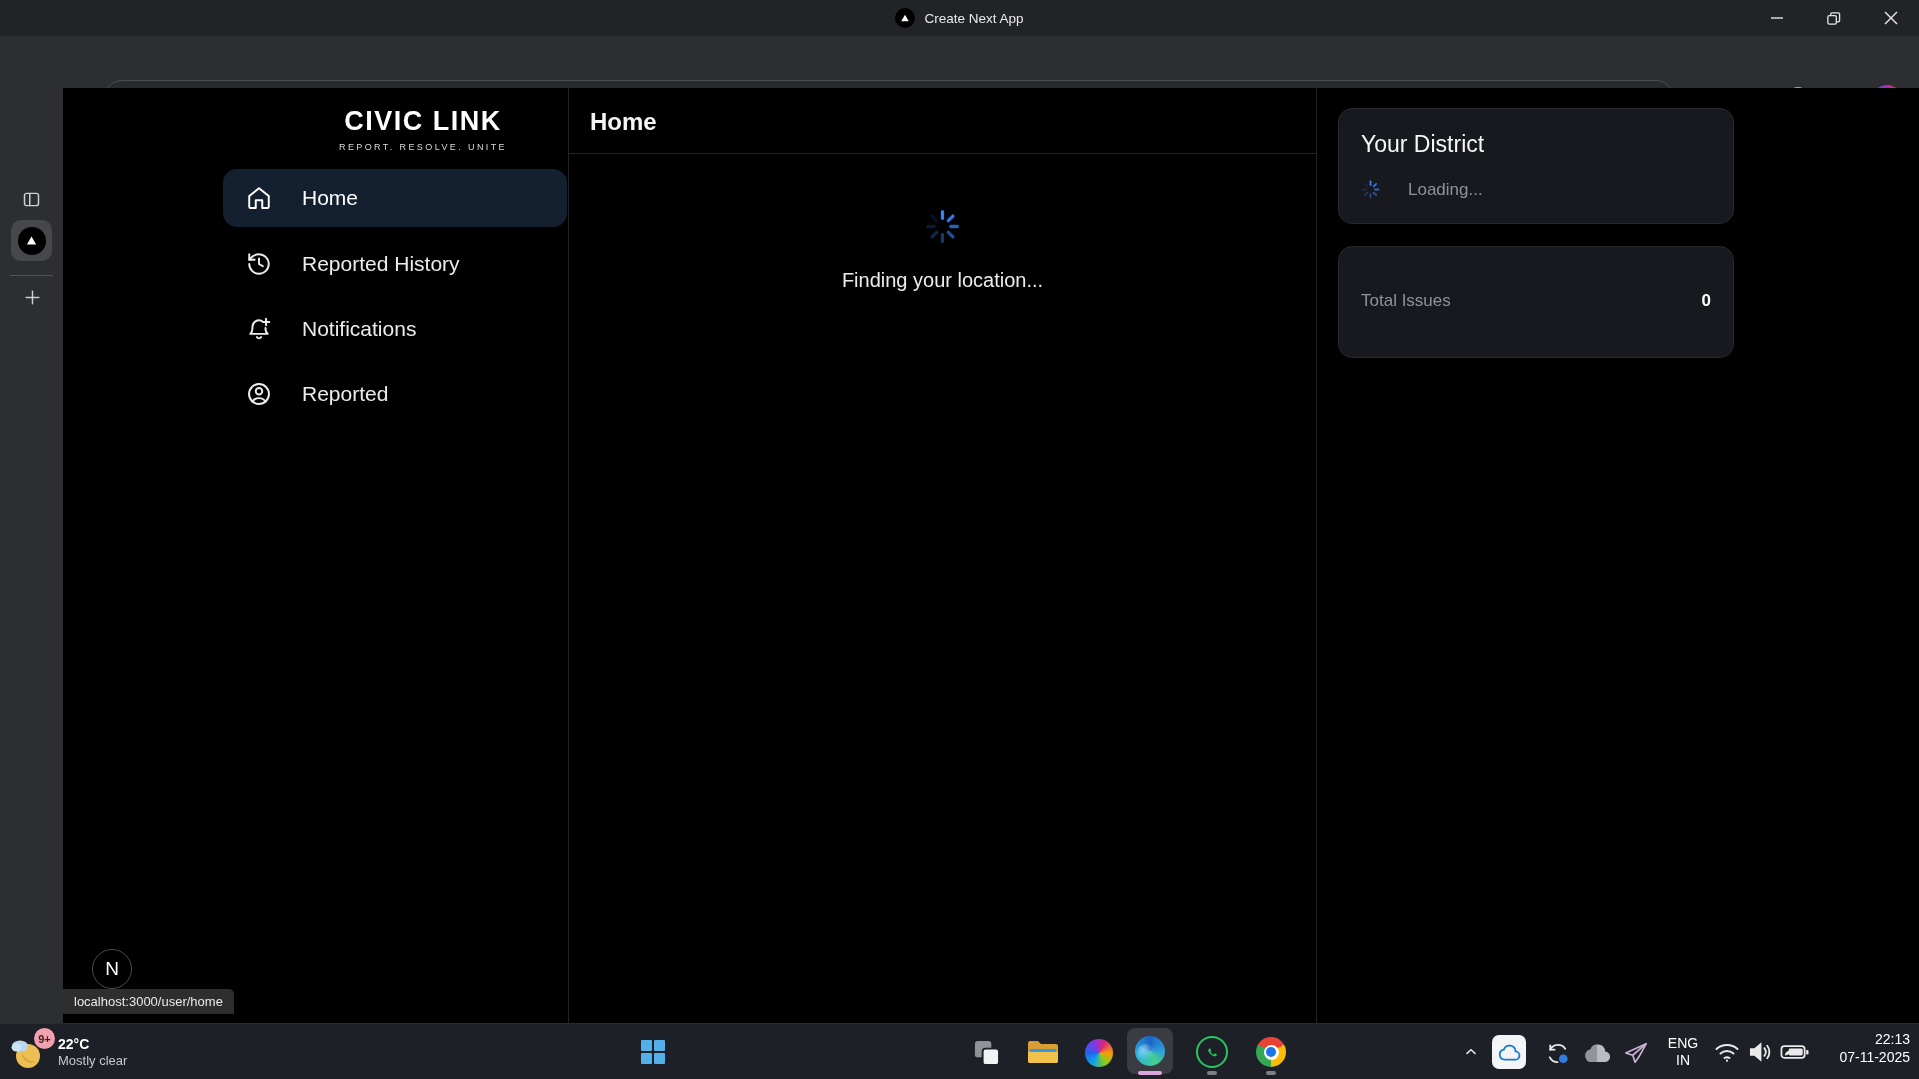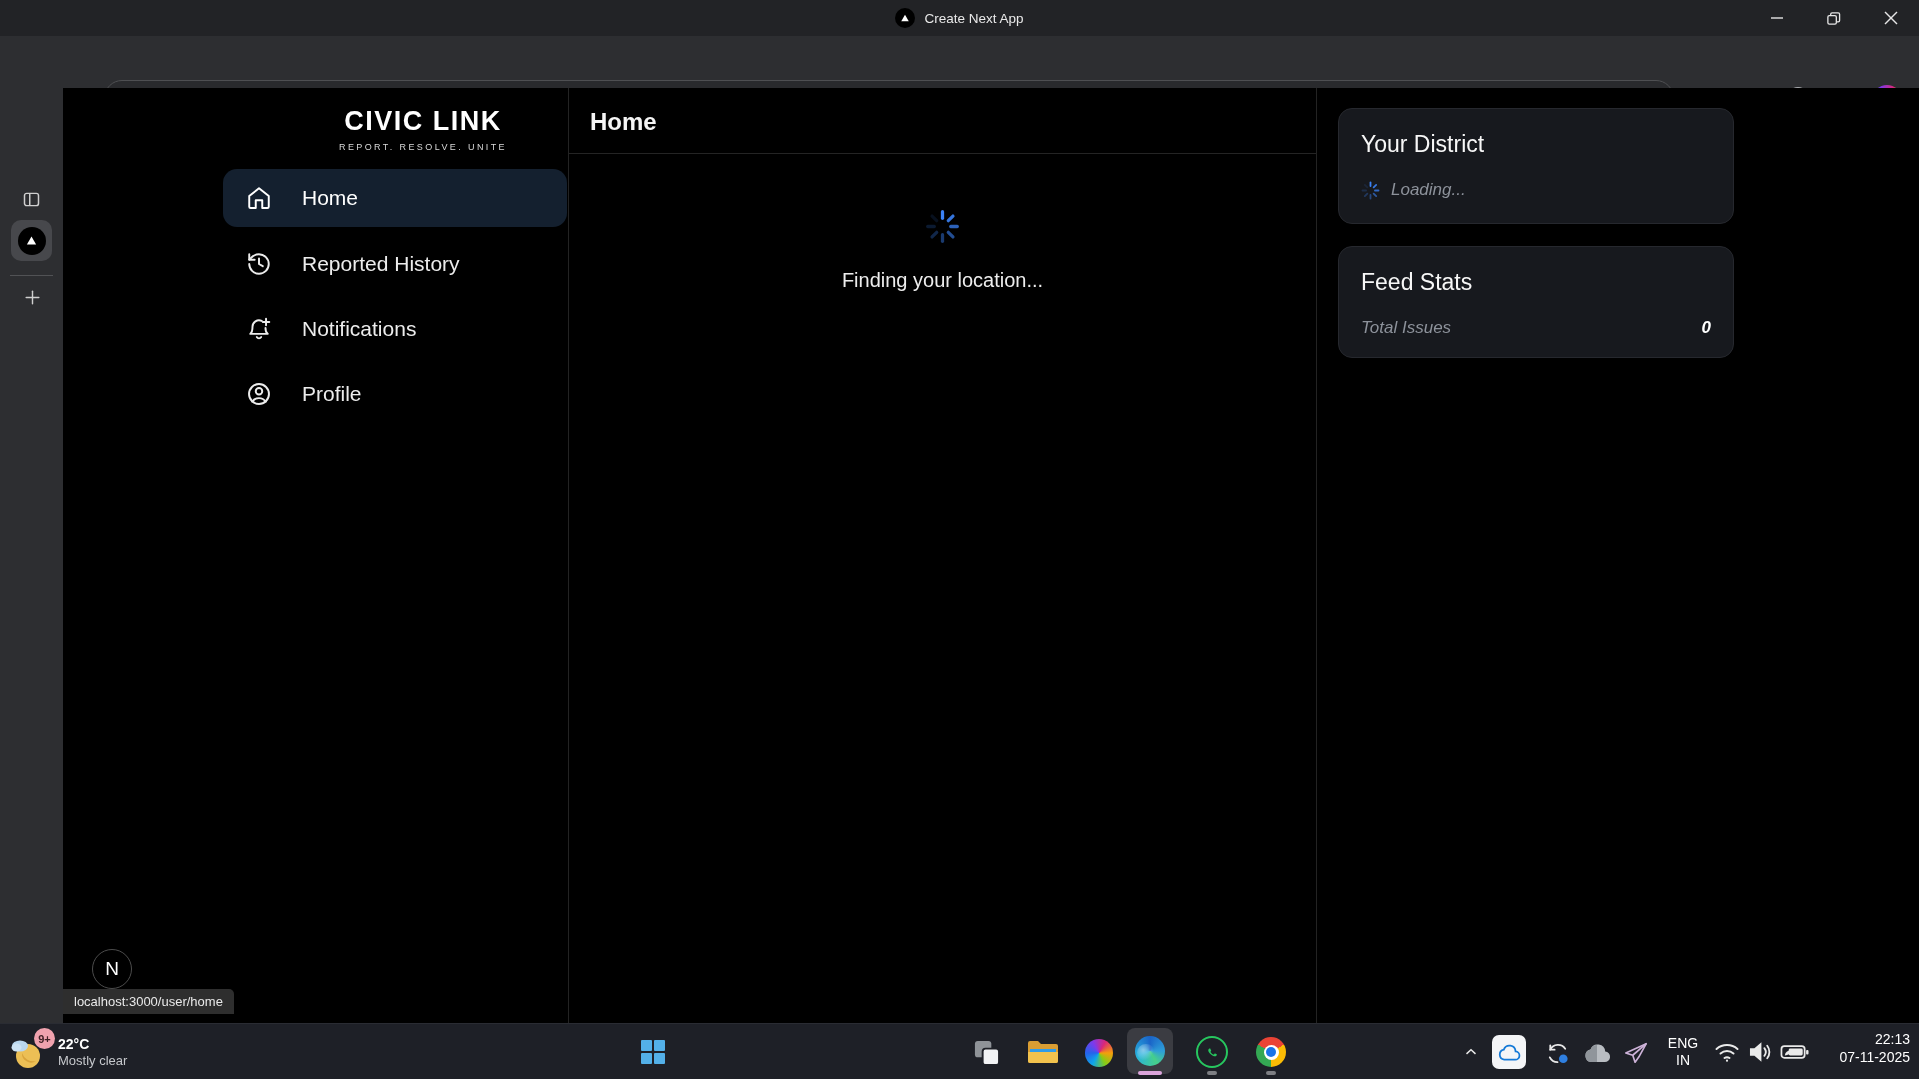--- a/index.html
+++ b/index.html
@@ -54,21 +54,21 @@
              display:flex;align-items:center;justify-content:center;font-size:19px;color:#fff;background:#000;}
   .status-bar{left:0px;top:901px;height:25px;background:#2e2e2e;border-radius:0 5px 0 0;
               display:flex;align-items:center;padding:0 11px;font-size:13px;color:#e9e9e9;}
 
   .main-title{left:527px;top:20px;font-size:24px;font-weight:700;color:#f5f5f5;}
   .main-divider{left:506px;top:65px;width:747px;height:1px;background:#242424;}
   .loading-text{left:506px;top:181px;width:747px;text-align:center;font-size:20px;color:#ededed;}
 
   .card{left:1275px;width:396px;border-radius:14px;background:#17191e;border:1px solid #26282e;box-sizing:border-box;padding:22px;}
   .card-title{font-size:23px;font-weight:400;color:#f7f7f7;}
-  .card-row{display:flex;align-items:flex-end;margin-top:22px;gap:11px;font-style:italic;}
+  .card-row{display:flex;align-items:flex-start;margin-top:22px;gap:28px;}
   .muted{font-size:17px;color:#8d929b;}
   .card-val{margin-left:auto;font-size:17px;font-weight:700;color:#fff;}
 
   .spinner{animation:spin .9s steps(8) infinite;}
   @keyframes spin{to{transform:rotate(360deg)}}
   .spinner line{stroke:#3b82f6;stroke-width:3;stroke-linecap:round;}
 
   
   .taskbar{left:0;top:1023px;width:1919px;height:56px;background:#1e2027;border-top:1px solid #2a2c33;box-sizing:border-box;}
   .tb{position:absolute;display:flex;align-items:center;justify-content:center;}
@@ -269,21 +269,21 @@
           <path d="M15.5 5.5h6"></path>
         </svg>
       <span class="nav-label">Notifications</span>
     </div>
     <div class="abs nav-item" style="top:277px;">
       <svg viewBox="0 0 24 24" fill="none" stroke="#ececec" stroke-width="1.8" stroke-linecap="round">
           <circle cx="12" cy="12" r="9.2"></circle>
           <circle cx="12" cy="9.5" r="3"></circle>
           <path d="M5.8 19a7.6 7.6 0 0 1 12.4 0"></path>
         </svg>
-      <span class="nav-label">Profile</span>
+      <span class="nav-label">Reported</span>
     </div>
 
 
     <div class="abs dev-badge">N</div>
     <div class="abs status-bar">localhost:3000/user/home</div>
 
     <div class="abs main-title">Home</div>
     <div class="abs main-divider"></div>
 
     <svg class="abs spinner" style="left:862px;top:121px;" width="35" height="35" viewBox="0 0 32 32">
@@ -313,21 +313,20 @@
               <line x1="10.7" y1="21.3" x2="6.45" y2="25.55" opacity=".3"></line>
               <line x1="8.5" y1="16" x2="2.5" y2="16" opacity=".2"></line>
               <line x1="10.7" y1="10.7" x2="6.45" y2="6.45" opacity=".12"></line>
             </g>
         </svg>
         <span class="muted">Loading...</span>
       </div>
     </div>
 
     <div class="abs card" style="top:158px;height:112px;">
-      <div class="card-title">Feed Stats</div>
       <div class="card-row">
         <span class="muted">Total Issues</span>
         <span class="card-val">0</span>
       </div>
     </div>
   </div>
 
   <div class="abs taskbar">
 
     <div class="tb" style="left:8px;top:4px;width:160px;height:48px;justify-content:flex-start;gap:10px;">

